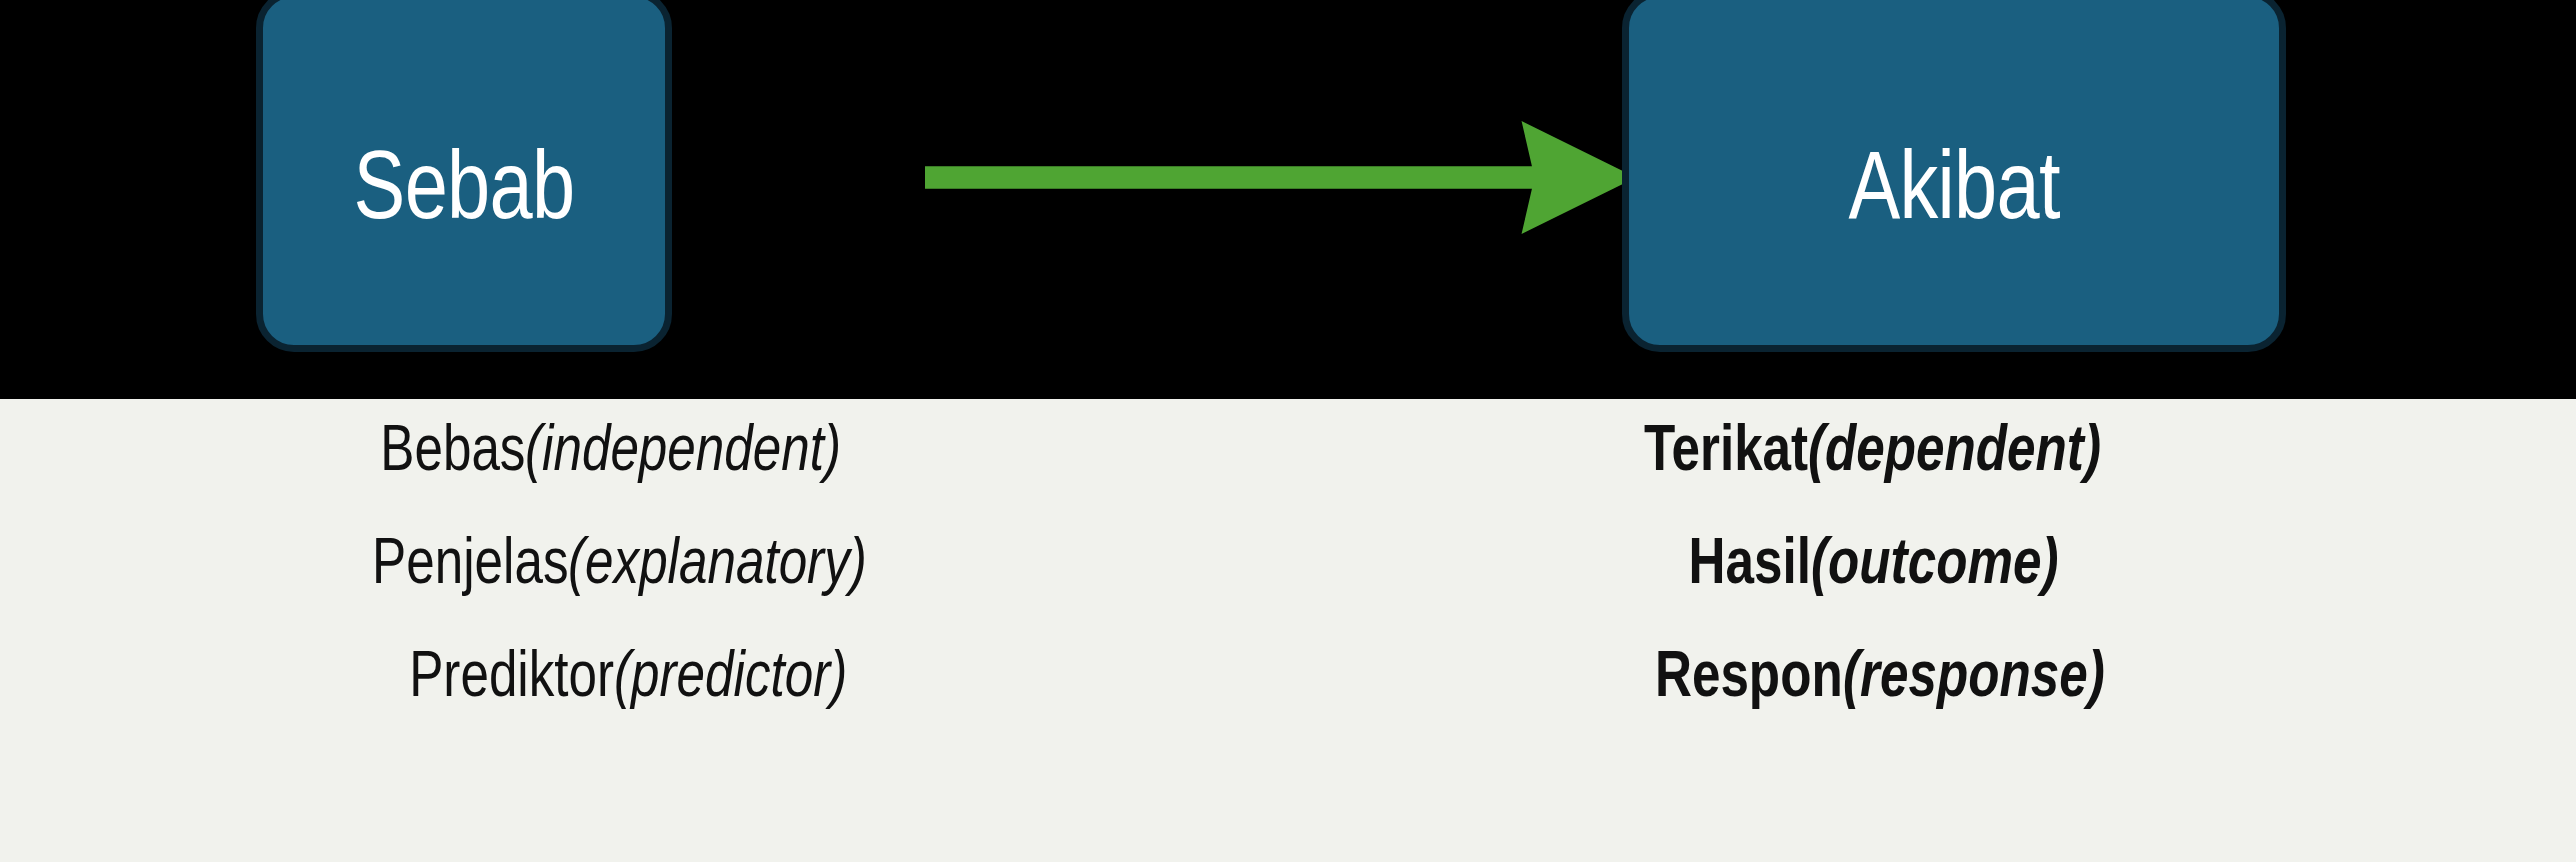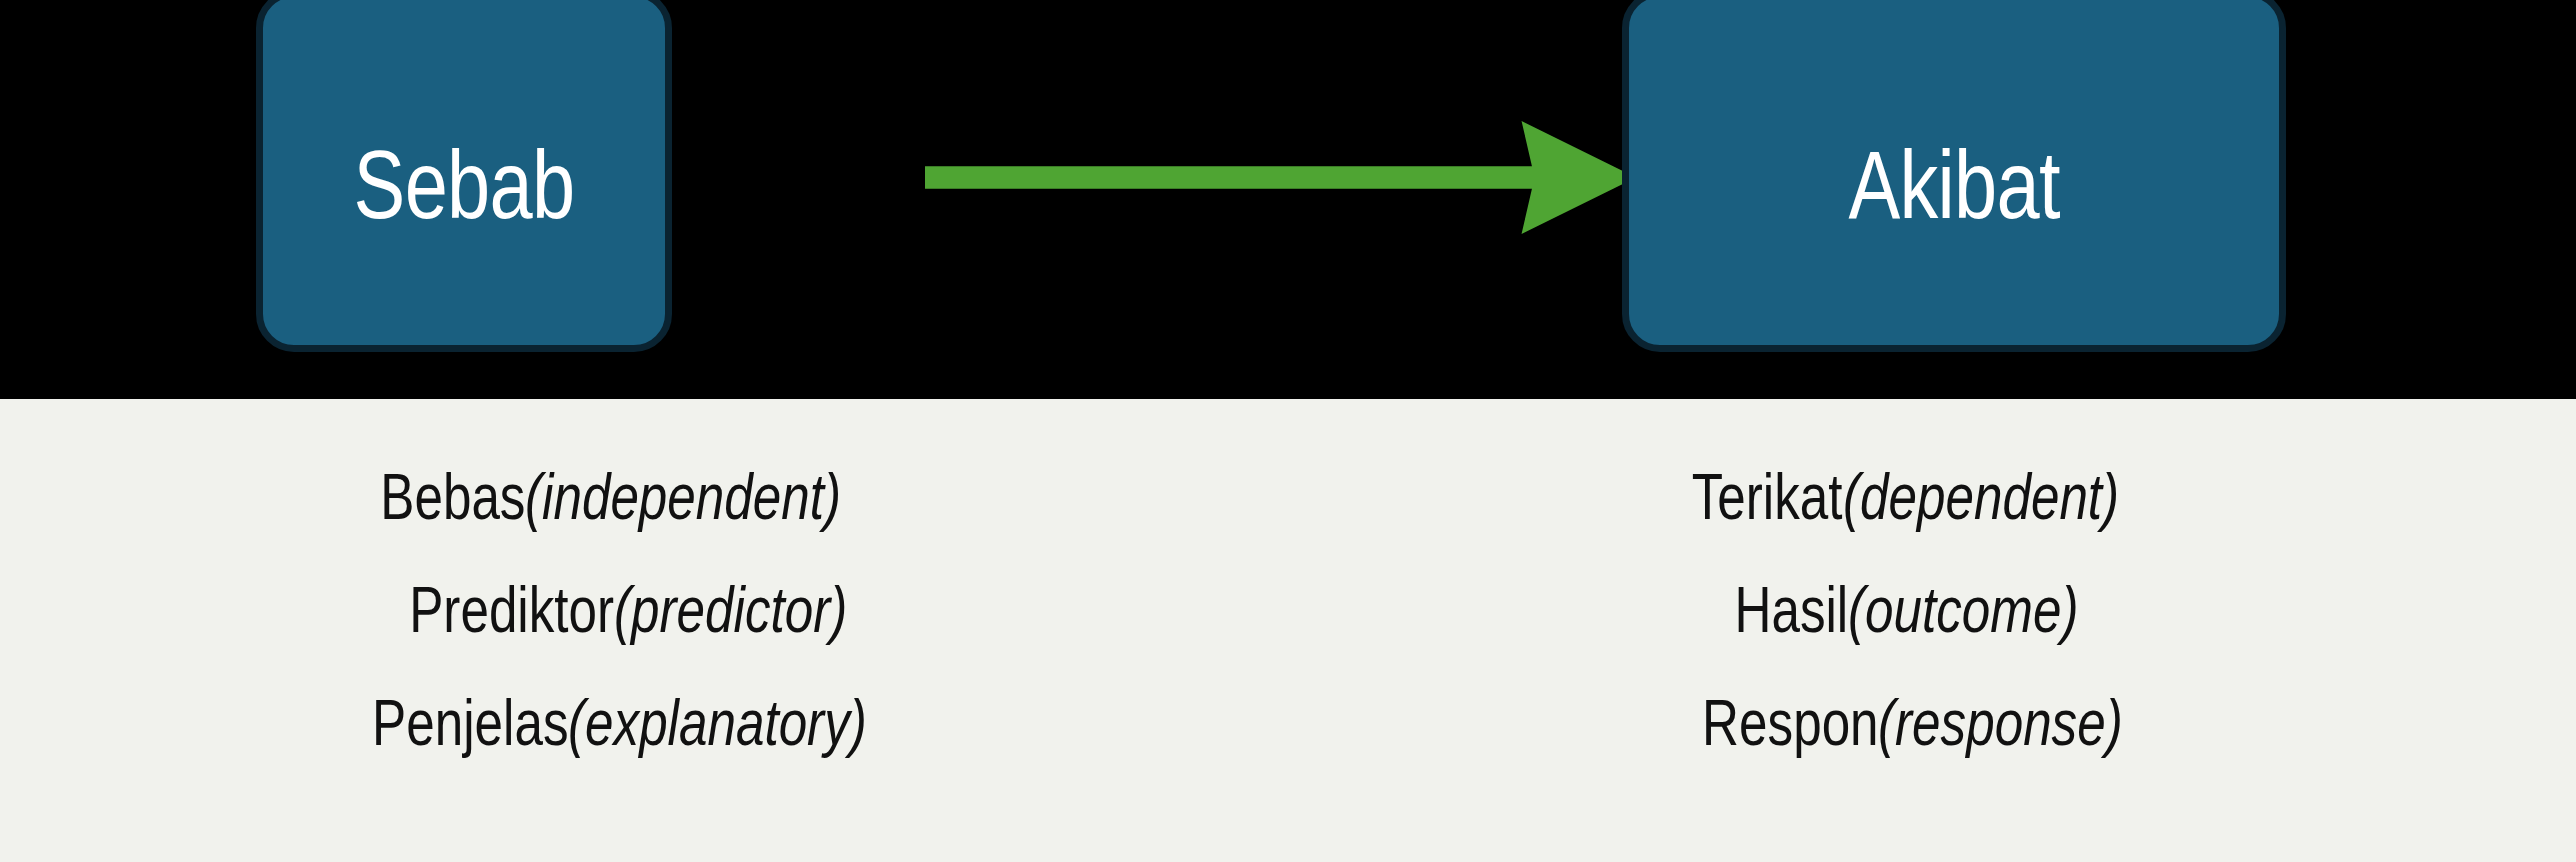--- a/index.html
+++ b/index.html
@@ -78,29 +78,29 @@
   
   .label-col {
     position: absolute;
     top: 416px;
     width: 1126px;
     display: flex;
     flex-direction: column;
     align-items: center;
   }
   .col-left  { left: 69px; }
-  .col-right { left: 1358px; }
+  .col-right { left: 1326px; font-weight: bold; }
 
   .term-line {
     color: #111111;
     font-size: 64px;
     line-height: 1;
     height: 113px;
     display: flex;
-    align-items: flex-end;
+    align-items: flex-start;
     white-space: nowrap;
     font-stretch: condensed;
   }
   .term-line .term {
     transform: scaleX(0.80);
     transform-origin: right center;
     display: inline-block;
   }
   .term-line .gloss {
     font-style: italic;
@@ -130,26 +130,26 @@
   <div class="node node-effect">
     <span class="node-label">Akibat</span>
   </div>
 
   <div class="label-col col-left">
     <div class="term-line">
       <span class="term">Bebas </span>
       <span class="gloss">(independent)</span>
     </div>
     <div class="term-line">
+      <span class="term">Penjelas </span>
+      <span class="gloss">(explanatory)</span>
+    </div>
+    <div class="term-line">
       <span class="term">Prediktor </span>
       <span class="gloss">(predictor)</span>
-    </div>
-    <div class="term-line">
-      <span class="term">Penjelas </span>
-      <span class="gloss">(explanatory)</span>
     </div>
   </div>
 
   <div class="label-col col-right">
     <div class="term-line">
       <span class="term">Terikat </span>
       <span class="gloss">(dependent)</span>
     </div>
     <div class="term-line">
       <span class="term">Hasil </span>

